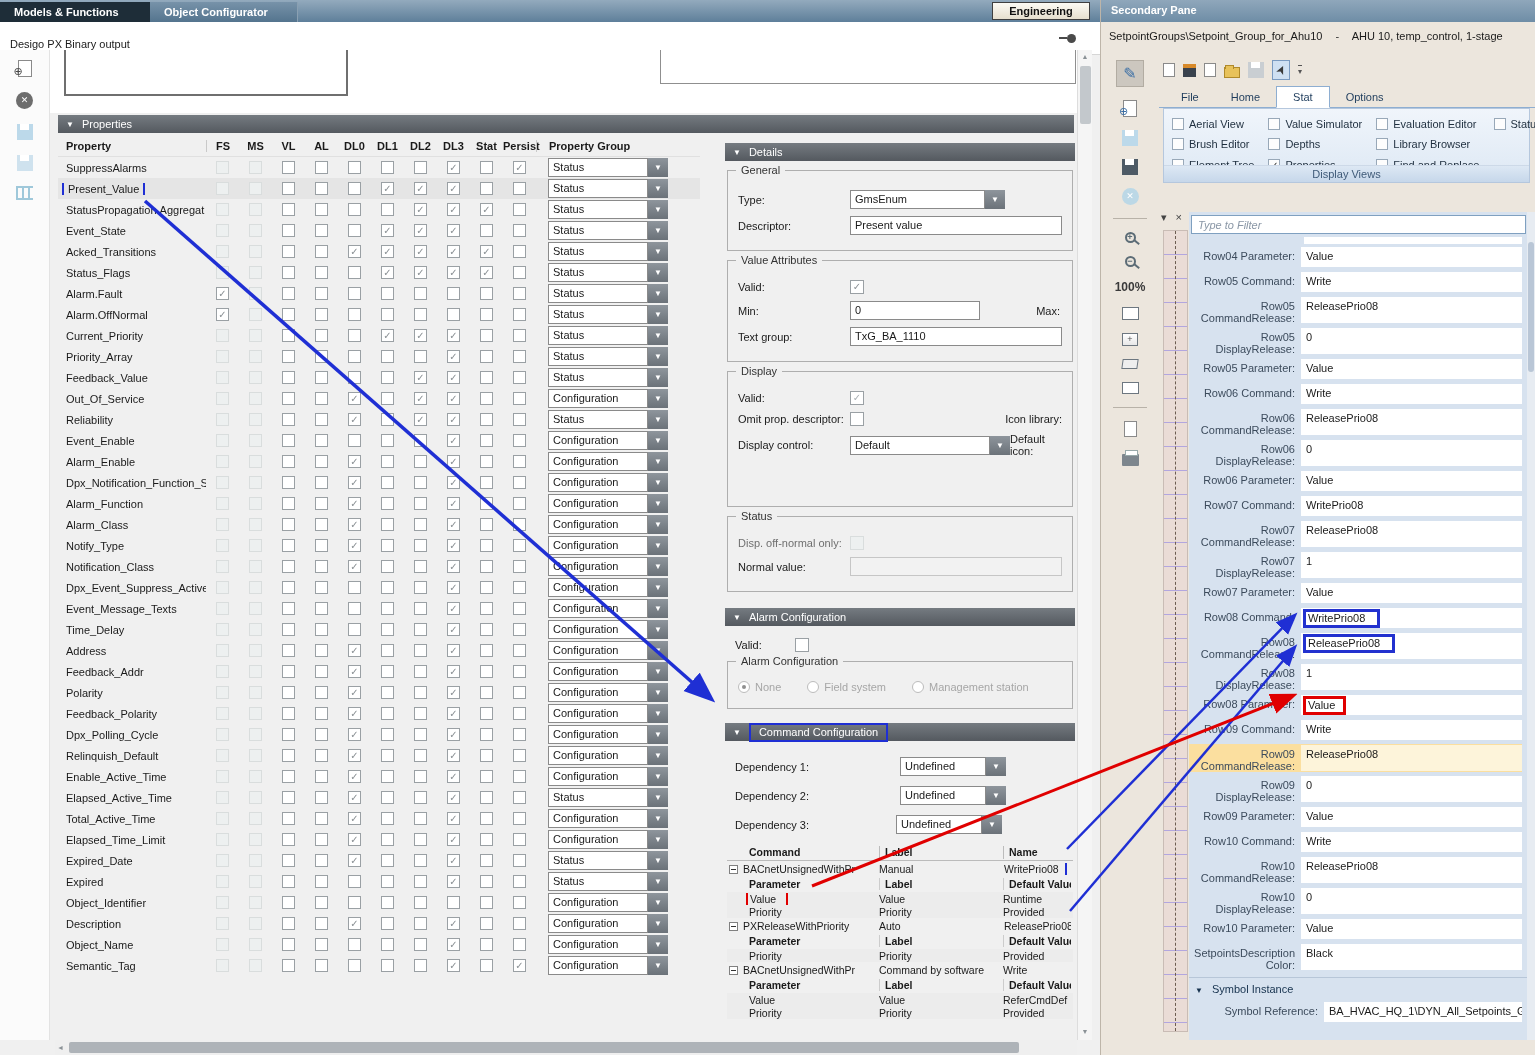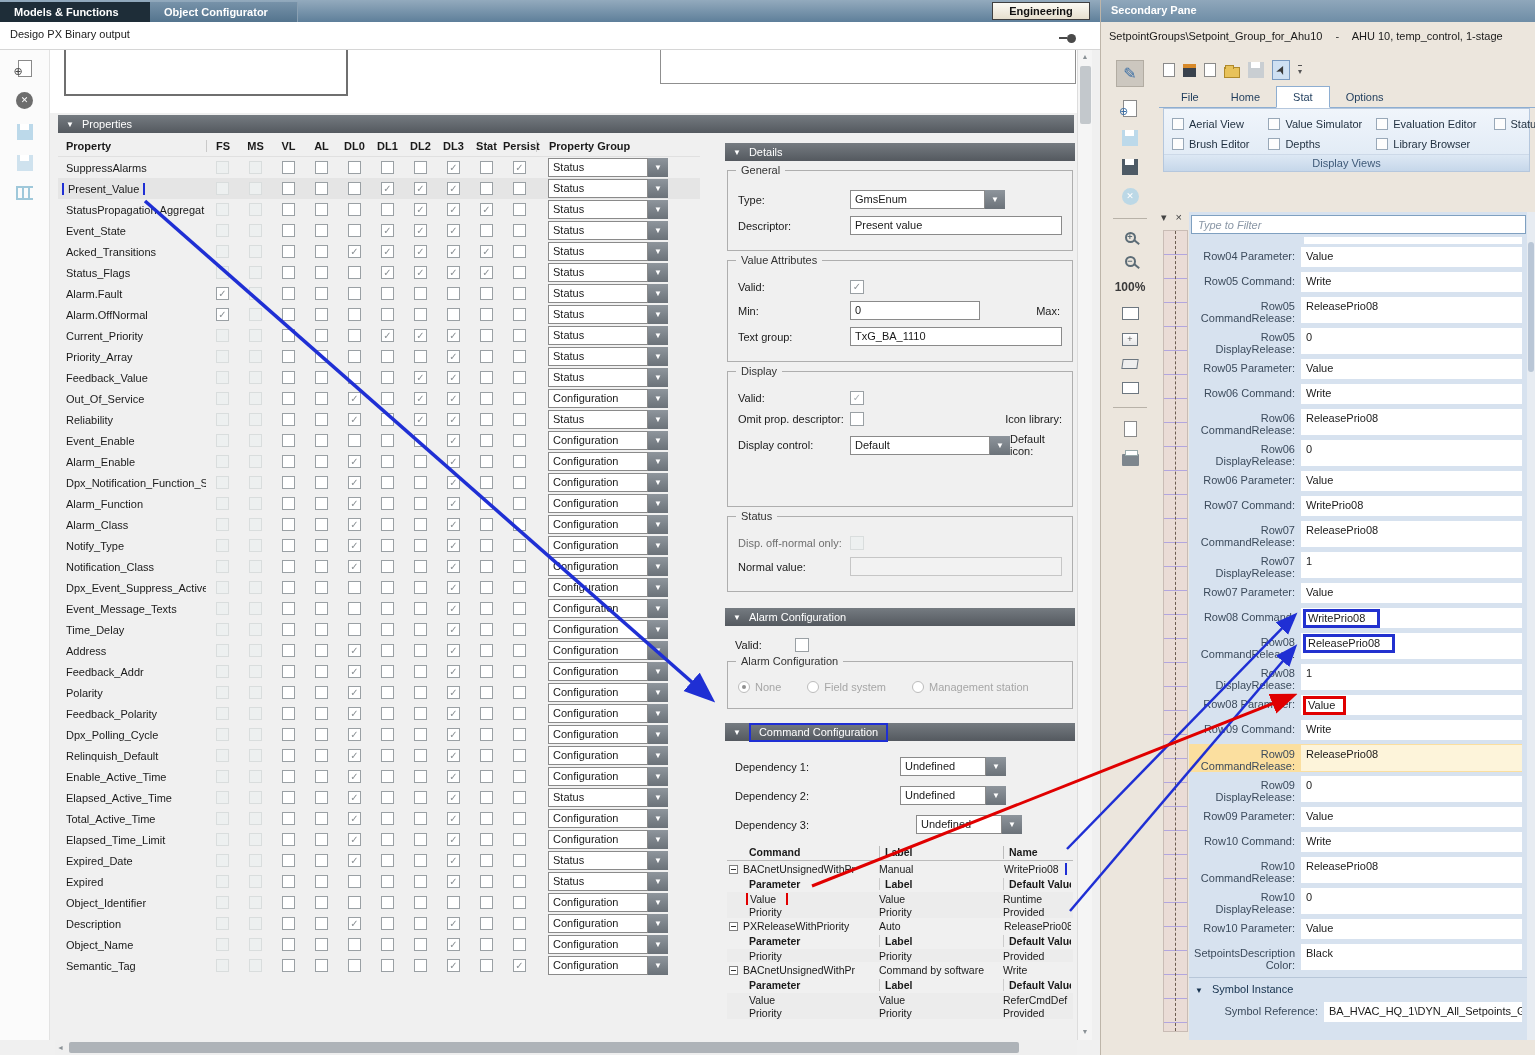--- a/index.html
+++ b/index.html
@@ -6,21 +6,21 @@
   html,body{background:#d4cdc3}
   #app{position:relative;width:1535px;height:1055px;font-family:"Liberation Sans","DejaVu Sans",sans-serif;font-size:11px;color:#1a1a1a;background:#ece6dd;overflow:hidden}
 
   
   .main-pane{position:absolute;left:0;top:0;width:1100px;height:1055px;background:#f0f0f0}
   .topbar{position:absolute;left:0;top:0;width:1100px;height:22px;background:linear-gradient(#93aabd,#5e7f9a);display:flex;align-items:flex-end}
   .wtab{padding:4px 14px;color:#fff;font-weight:bold;font-size:11px;cursor:default}
   .wtab.t1{background:#1e2d38;width:150px}
   .wtab.t2{background:linear-gradient(#7792a9,#54748e);width:148px;border-right:1px solid #8aa0b2}
   .eng-btn{position:absolute;right:10px;top:2px;width:98px;height:18px;background:linear-gradient(#fcfaf4,#e6dfce);border:1px solid #3f3f3f;font-weight:bold;color:#111;text-align:center;line-height:16px}
-  .titlebar{position:absolute;left:0;top:22px;width:1100px;height:28px;background:#fff;border-bottom:1px solid #d6d6d6;padding:6px 10px}
+  .titlebar{position:absolute;left:0;top:22px;width:1100px;height:28px;background:#fff;border-bottom:1px solid #d6d6d6;padding:16px 10px}
   .pin{position:absolute;right:24px;top:12px;width:9px;height:9px;border-radius:50%;background:#4a4a4a}
   .pin::before{content:"";position:absolute;left:-8px;top:3px;width:8px;height:2px;background:#4a4a4a}
 
   .lefttools{position:absolute;left:0;top:50px;width:50px;height:990px;background:#fbfbfb;border-right:1px solid #e3e3e3;display:flex;flex-direction:column;align-items:center;gap:15px;padding-top:10px}
 
   .content{position:absolute;left:50px;top:50px;width:1027px;height:990px;background:#f0f0f0;overflow:hidden}
   .whitestrip{position:absolute;left:0;top:0;width:1027px;height:63px;background:#fff}
   .ghostbox{position:absolute;background:#fff}
   .b1{left:14px;top:-6px;width:284px;height:52px;border:2px solid #6f6f6f}
   .b2{left:610px;top:-8px;width:416px;height:42px;border:1px solid #8f8f8f}
@@ -108,21 +108,21 @@
   .sectools{position:absolute;left:0;top:56px;width:58px;bottom:0;display:flex;flex-direction:column;align-items:center;gap:13px;padding-top:4px}
   .toolsel{background:#ccc7bf;border:1px solid #b2aca2;padding:3px 6px}
   .tool-sep{width:34px;height:1px;background:#b8b2a8}
   .zoomtxt{font-weight:bold;color:#3a3a3a;font-size:12px}
 
   .qat{position:absolute;left:62px;top:60px;display:flex;align-items:center;gap:8px}
   .qat .sel{border:1px solid #7a9ac0;background:#cfe0f2;padding:2px 3px}
   .ribbon-tabs{position:absolute;left:58px;top:84px;width:377px;height:24px;display:flex;align-items:flex-end;padding-left:6px;border-bottom:1px solid #8eaed1}
   .rtab{padding:4px 16px;color:#1e3c5c;cursor:default}
   .rtab.active{background:#fff;border:1px solid #8eaed1;border-bottom:1px solid #fff;margin-bottom:-1px}
-  .ribbon-box{position:absolute;left:62px;top:108px;width:367px;height:64px;background:linear-gradient(#f0f5fb,#dde8f4);border:1px solid #b5c7dd}
+  .ribbon-box{position:absolute;left:62px;top:108px;width:367px;height:75px;background:linear-gradient(#f0f5fb,#dde8f4);border:1px solid #b5c7dd}
   .vchecks{display:grid;grid-template-rows:repeat(3,1fr);grid-auto-flow:column;grid-auto-columns:max-content;column-gap:14px;row-gap:2px;padding:6px 8px;height:71px}
   .rcheck{display:flex;align-items:center;gap:5px;color:#1e2e3e;white-space:nowrap}
   .rcheck .cb{width:12px;height:12px;background:#fdfdfd;border-color:#98a8b8;color:#333}
   .ribbon-cap{position:absolute;left:0;bottom:0;width:100%;height:17px;background:linear-gradient(#dde8f4,#c6d7ea);text-align:center;color:#3f5a78;padding-top:2px;border-top:1px solid #cdd9e8}
 
   .panelctl{position:absolute;left:60px;top:211px;color:#444;font-size:11px;letter-spacing:3px}
   .canvas-sliver{position:absolute;left:62px;top:230px;width:25px;height:802px;background:repeating-linear-gradient(180deg,#eadcd6 0 23px,#b2a6df 23px 24px);border:1px solid #c9bcb5}
   .canvas-sliver::after{content:"";position:absolute;left:11px;top:0;bottom:0;border-left:1px dashed #6d5d51}
 
   .ipp{position:absolute;left:88px;top:212px;width:339px;height:828px;background:#d7e2ef;overflow:hidden}
@@ -996,21 +996,21 @@
             </span>
         </div>
         <div class="frow" style="margin:10px 10px 0">
           <label style="width:165px">Dependency 2:</label>
           <span class="dd w110">
               <i>Undefined</i>
               <b>▼</b>
             </span>
         </div>
         <div class="frow" style="margin:10px 10px 0">
-          <label style="width:181px">Dependency 3:</label>
+          <label style="width:161px">Dependency 3:</label>
           <span class="dd w110">
               <i>Undefined</i>
               <b>▼</b>
             </span>
         </div>
 
         <div class="cmdtable">
           <div class="crow hd">
             <span class="cc">Command</span>
             <span class="cc">Label</span>

